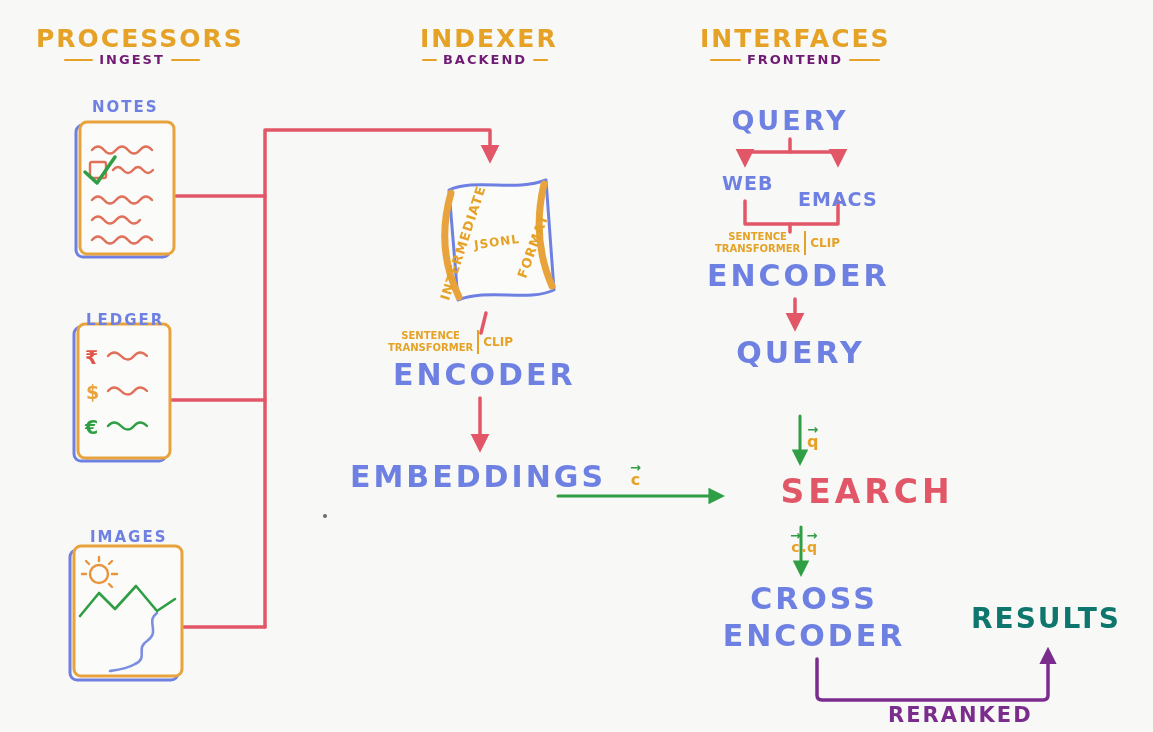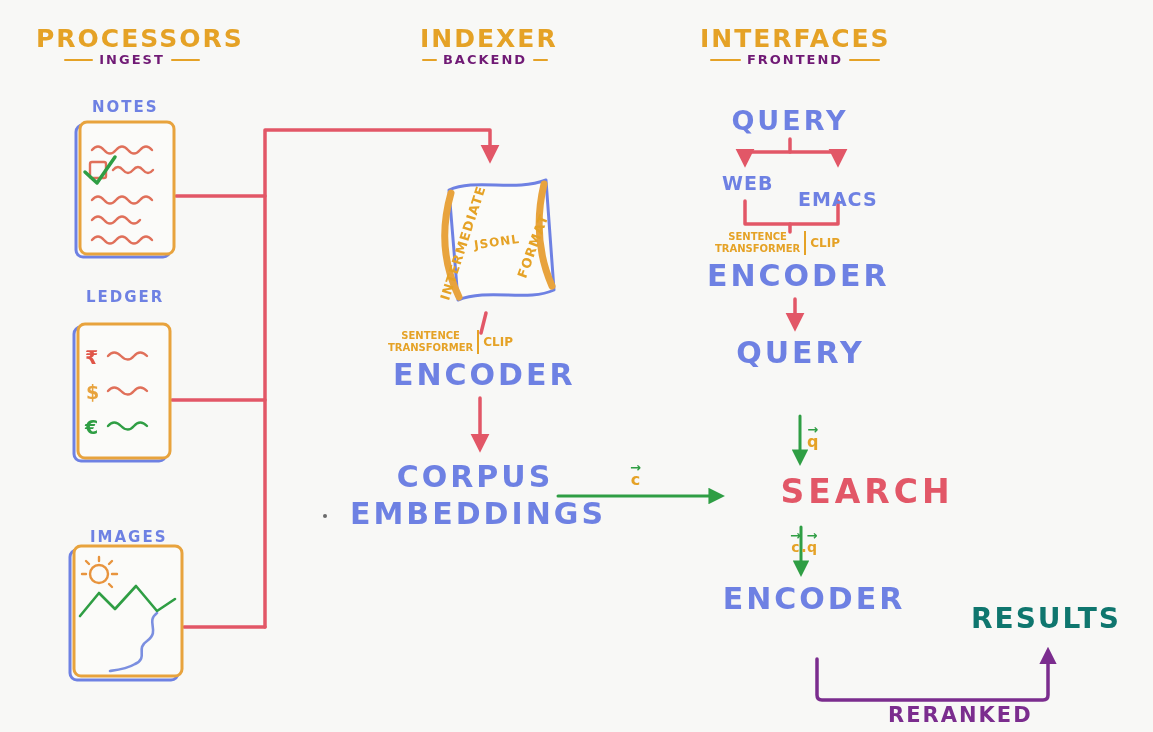--- a/index.html
+++ b/index.html
@@ -149,39 +149,38 @@
   </div>
 
   <div class="abs hdr-title" style="left:700px; top:24px;">INTERFACES</div>
   <div class="abs hdr-sub" style="left:704px; top:52px; width:182px;">
     <span class="dash"></span>
     <span>FRONTEND</span>
     <span class="dash"></span>
   </div>
 
   <div class="abs src-label" style="left:92px; top:98px;">NOTES</div>
-  <div class="abs src-label" style="left:86px; top:288px;">LEDGER</div>
+  <div class="abs src-label" style="left:86px; top:311px;">LEDGER</div>
   <div class="abs src-label" style="left:90px; top:528px;">IMAGES</div>
 
   <div class="rot" style="left:463px; top:243px; transform:translate(-50%,-50%) rotate(-72deg);">INTERMEDIATE</div>
   <div class="rot" style="left:497px; top:242px; font-size:12px; transform:translate(-50%,-50%) rotate(-8deg);">JSONL</div>
   <div class="rot" style="left:533px; top:246px; transform:translate(-50%,-50%) rotate(-70deg);">FORMAT</div>
 
   <div class="abs model-label" style="left:383px; top:330px; width:135px;">
     <div class="model-left">
       <div>SENTENCE</div>
       <div>TRANSFORMER</div>
     </div>
     <div class="model-bar"></div>
     <div class="model-clip">CLIP</div>
   </div>
   <div class="abs big" style="left:393px; top:356px; width:180px;">ENCODER</div>
 
   <div class="abs big" style="left:350px; top:458px; width:250px;">
-    <div>CORPUS</div>
     <div>EMBEDDINGS</div>
   </div>
 
   <div class="abs vec" style="left:630px; top:463px;">
     <span class="arr">→</span>
     <span class="ltr">c</span>
   </div>
 
   <div class="abs big" style="left:725px; top:102px; width:130px; font-size:27px;">QUERY</div>
   <div class="abs mid" style="left:722px; top:172px;">WEB</div>
@@ -214,19 +213,20 @@
       <span class="ltr" style="font-size:14px; line-height:14px;">c</span>
     </span>
     <span class="sep">.</span>
     <span class="vec">
       <span class="arr">→</span>
       <span class="ltr" style="font-size:14px; line-height:14px;">q</span>
     </span>
   </div>
 
   <div class="abs big" style="left:700px; top:580px; width:228px;">
+    <div>CROSS</div>
     <div>ENCODER</div>
   </div>
 
   <div class="abs purple-big" style="left:960px; top:602px; width:172px;">RESULTS</div>
   <div class="abs purple-mid" style="left:872px; top:703px;">RERANKED</div>
 
 </div>
 
 </body></html>

